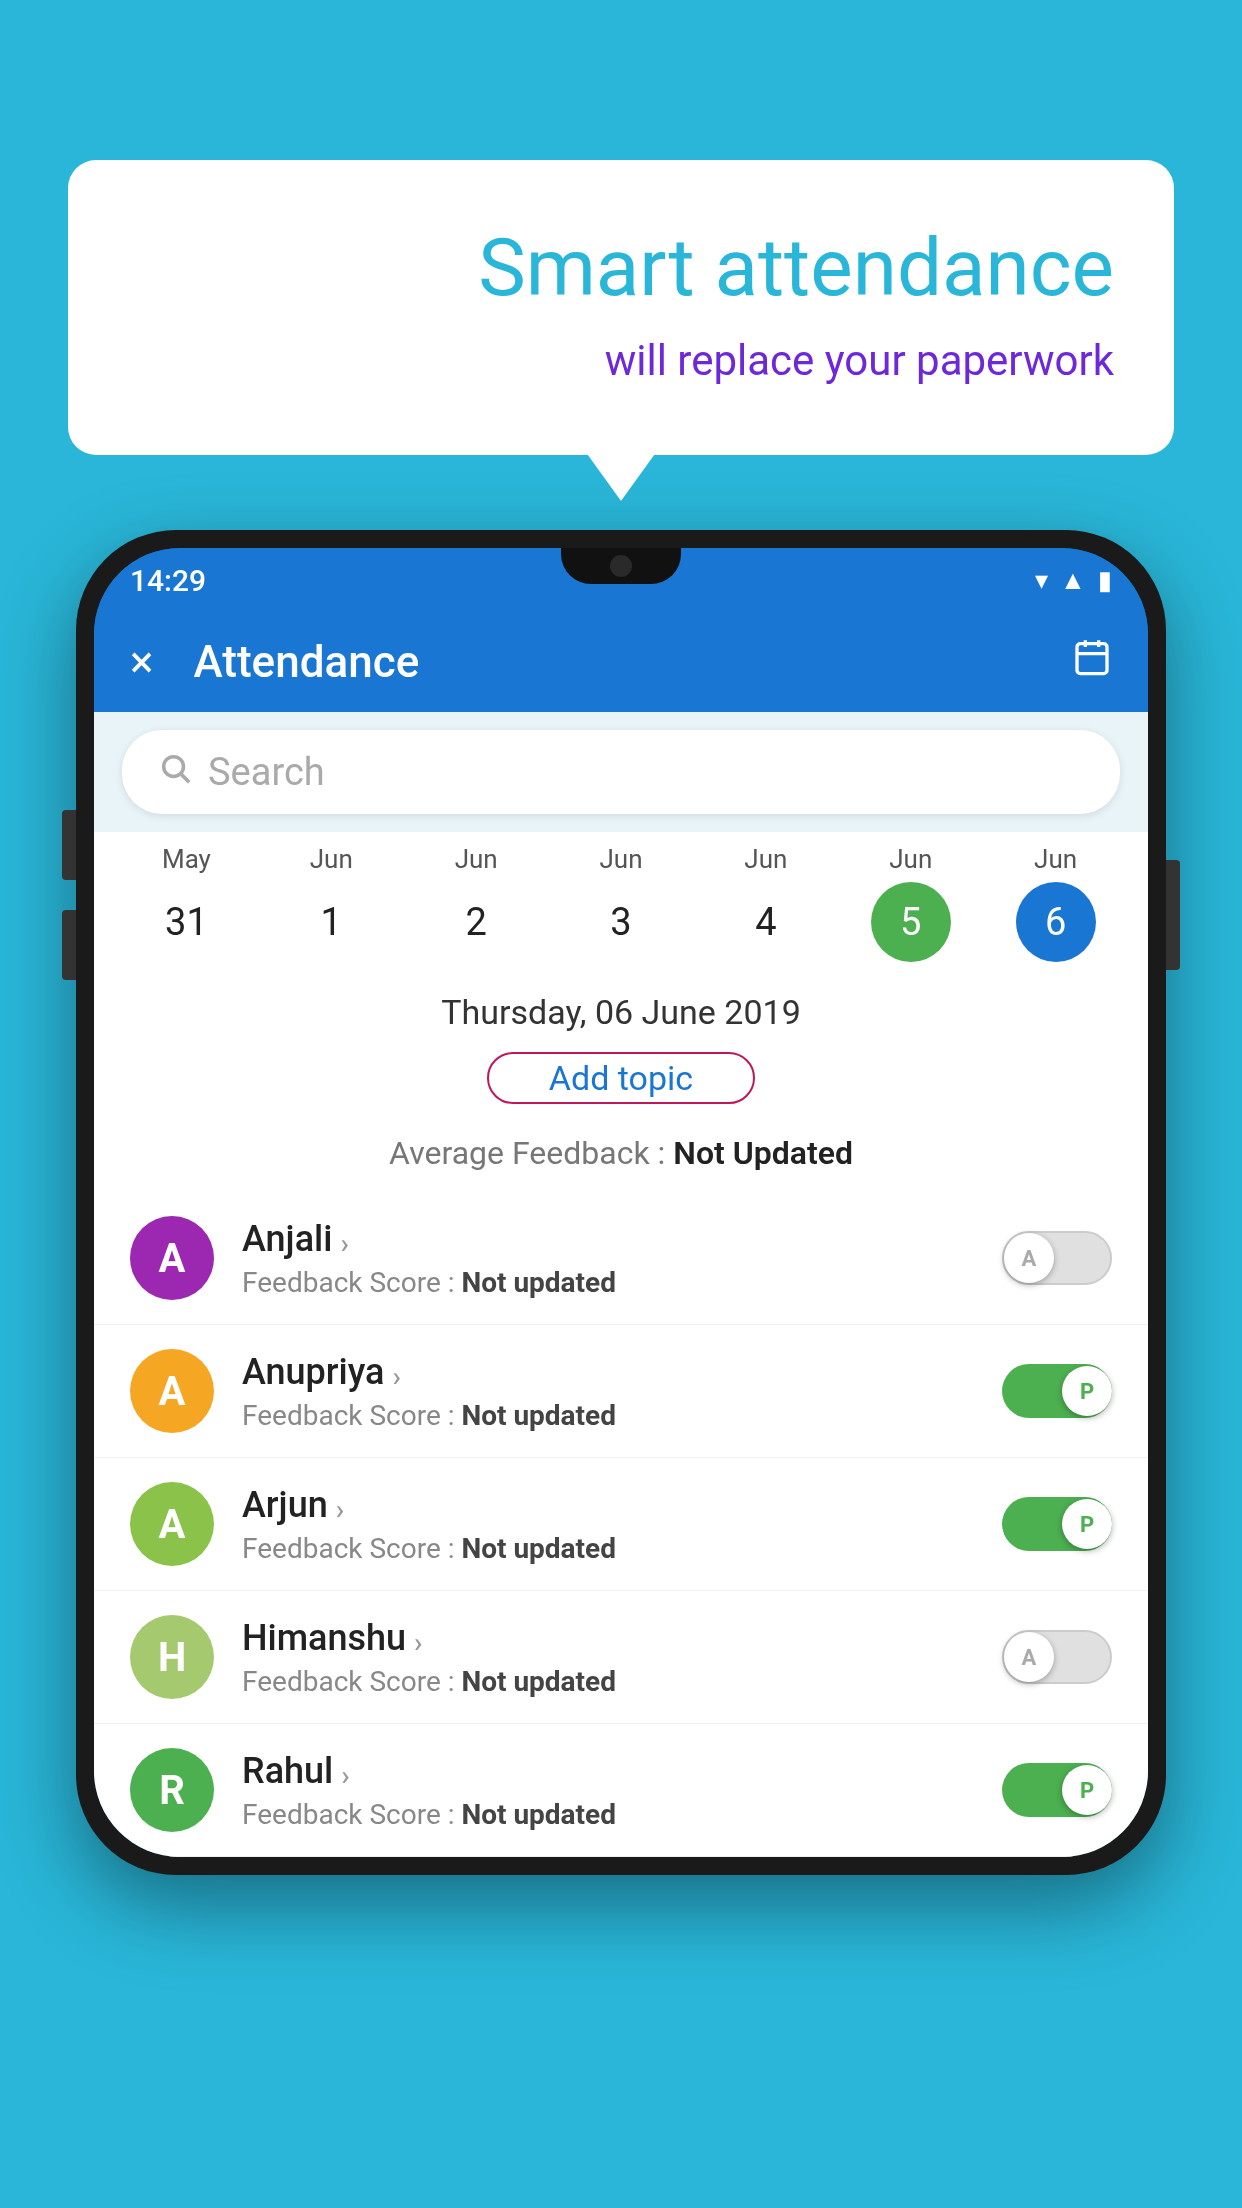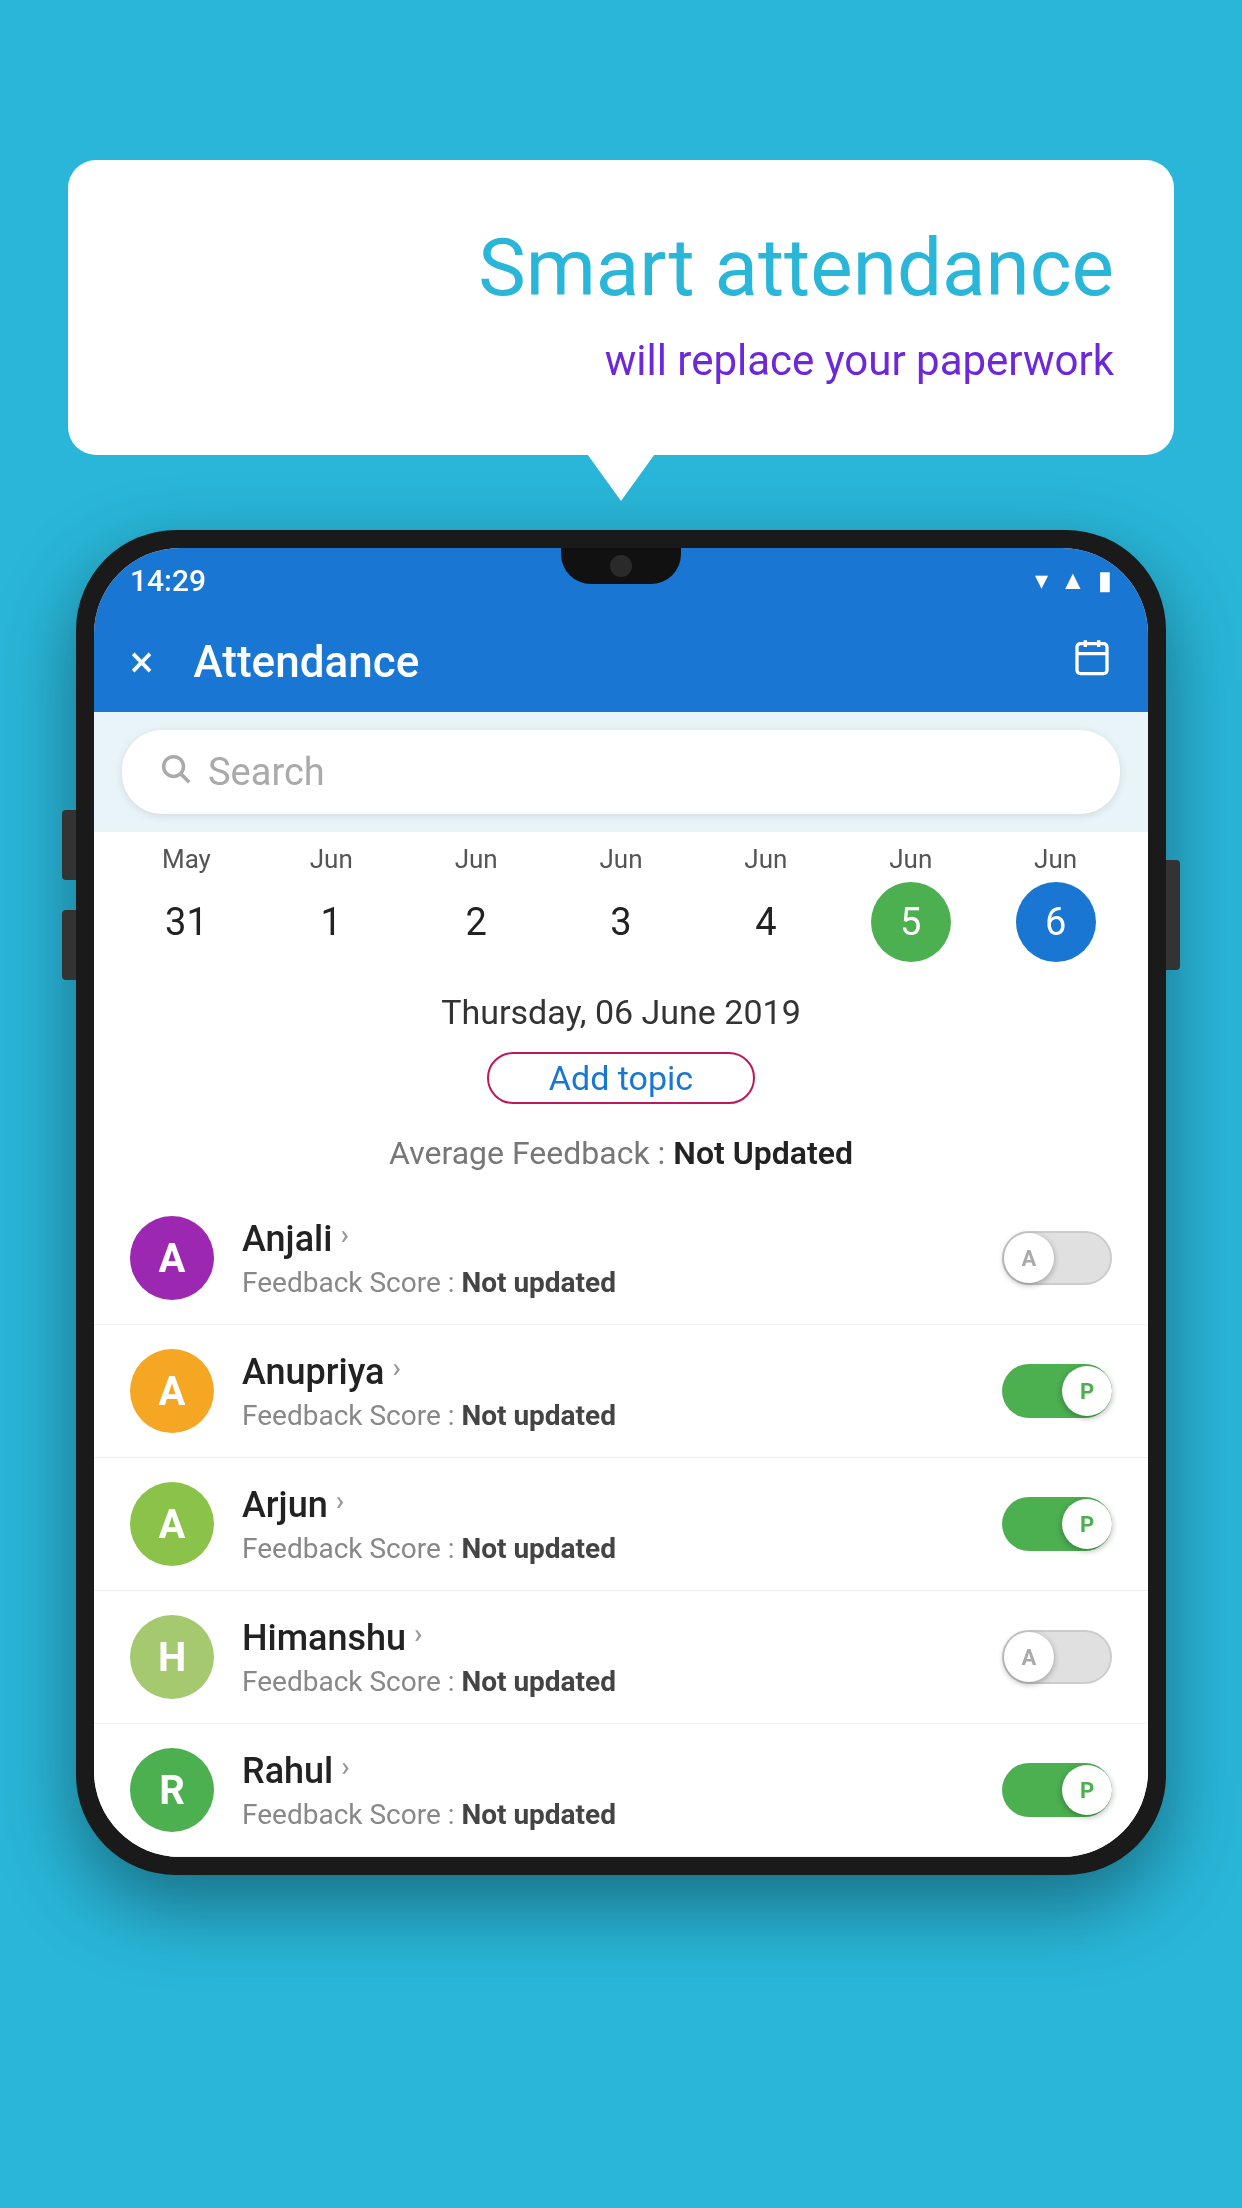--- a/index.html
+++ b/index.html
@@ -58,21 +58,21 @@
       left: 76px;
       right: 76px;
     }
     .phone-outer {
       background: #1a1a1a;
       border-radius: 100px;
       padding: 18px;
       box-shadow: 0 30px 80px rgba(0,0,0,0.4);
     }
     .phone-inner {
-      background: #e5e5e5;
+      background: #0369a1;
       border-radius: 86px;
       overflow: hidden;
       position: relative;
     }
 
     
     .status-bar {
       background: #1976d2;
       height: 64px;
       display: flex;
@@ -272,21 +272,21 @@
       flex-shrink: 0;
     }
     .student-info {
       flex: 1;
     }
     .student-name {
       font-size: 36px;
       color: #222;
       font-weight: 500;
       display: flex;
-      align-items: flex-start;
+      align-items: flex-end;
       gap: 8px;
     }
     .student-name .chevron {
       color: #999;
       font-size: 28px;
     }
     .student-feedback {
       font-size: 28px;
       color: #888;
       margin-top: 6px;

